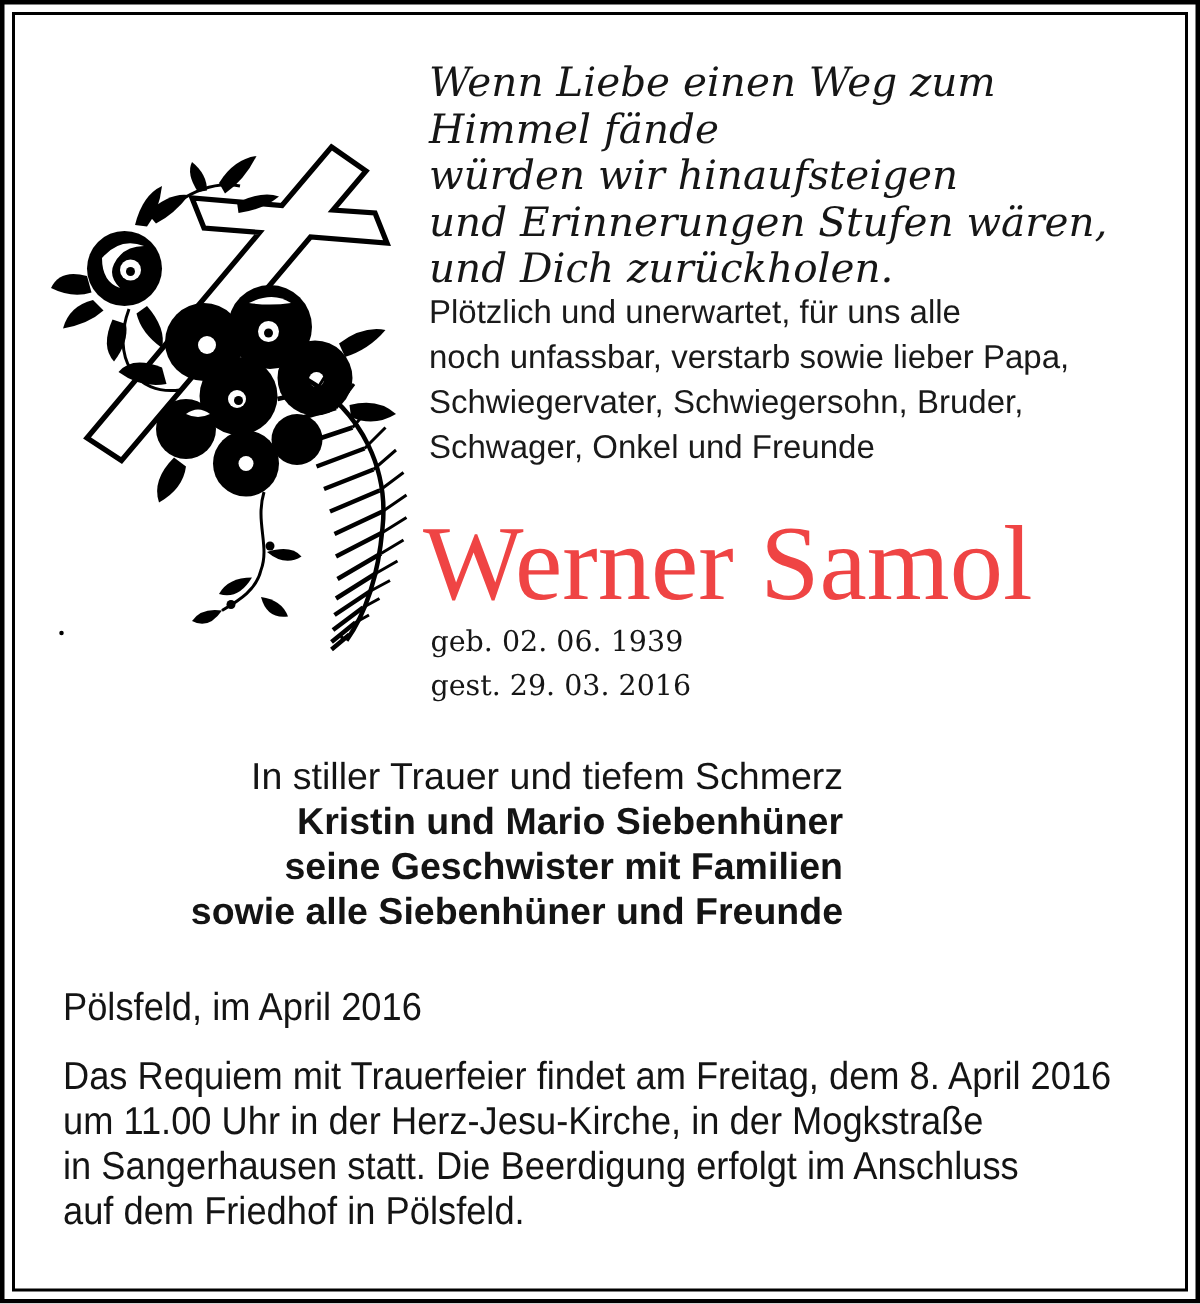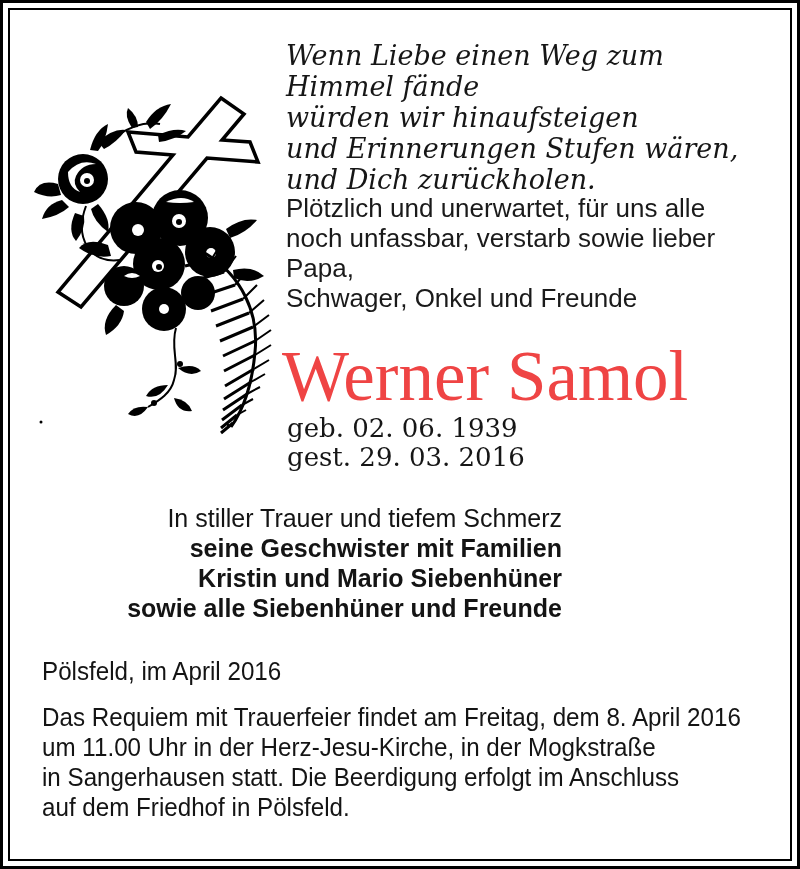--- a/index.html
+++ b/index.html
@@ -19,35 +19,35 @@
 
   .poem{
     left:286px;top:40px;width:480px;
     font-family:"DejaVu Serif","Liberation Serif",serif;
     font-style:italic;
     font-size:27px;line-height:31px;
     color:#161616;
   }
   .intro{
     left:286px;top:193px;width:480px;
-    font-size:26px;line-height:30px;
+    font-size:22px;line-height:30px;
     color:#1a1a1a;
   }
   .deceased-name{
     left:282px;top:344px;width:500px;
     font-family:Liberation Serif, serif;
     font-size:71px;line-height:64px;
     letter-spacing:0px;
     color:#ef4444;
     white-space:nowrap;
   }
   .dates{
     left:287px;top:414px;width:300px;
     font-family:"DejaVu Serif","Liberation Serif",serif;
-    font-size:26px;line-height:29px;
+    font-size:19px;line-height:29px;
     color:#161616;
   }
   .mourning{
     left:42px;top:503px;width:520px;
     font-size:25px;line-height:30px;
     color:#141414;
     text-align:right;
   }
   .mourning .bold{font-weight:bold;}
   .dateline{
@@ -150,34 +150,35 @@
   <div class="abs poem">
     <div>Wenn Liebe einen Weg zum Himmel fände</div>
     <div>würden wir hinaufsteigen</div>
     <div>und Erinnerungen Stufen wären,</div>
     <div>und Dich zurückholen.</div>
   </div>
 
   <div class="abs intro">
     <div>Plötzlich und unerwartet, für uns alle</div>
     <div>noch unfassbar, verstarb sowie lieber Papa,</div>
+    <div>Schwiegervater, Schwiegersohn, Bruder,</div>
     <div>Schwager, Onkel und Freunde</div>
   </div>
 
   <div class="abs deceased-name">Werner Samol</div>
 
   <div class="abs dates">
     <div>geb. 02. 06. 1939</div>
     <div>gest. 29. 03. 2016</div>
   </div>
 
   <div class="abs mourning">
     <div>In stiller Trauer und tiefem Schmerz</div>
+    <div class="bold">Kristin und Mario Siebenhüner</div>
     <div class="bold">seine Geschwister mit Familien</div>
-    <div class="bold">Kristin und Mario Siebenhüner</div>
     <div class="bold">sowie alle Siebenhüner und Freunde</div>
   </div>
 
   <div class="abs dateline">Pölsfeld, im April 2016</div>
 
   <div class="abs service">
     <div>Das Requiem mit Trauerfeier findet am Freitag, dem 8. April 2016</div>
     <div>um 11.00 Uhr in der Herz-Jesu-Kirche, in der Mogkstraße</div>
     <div>in Sangerhausen statt. Die Beerdigung erfolgt im Anschluss</div>
     <div>auf dem Friedhof in Pölsfeld.</div>

